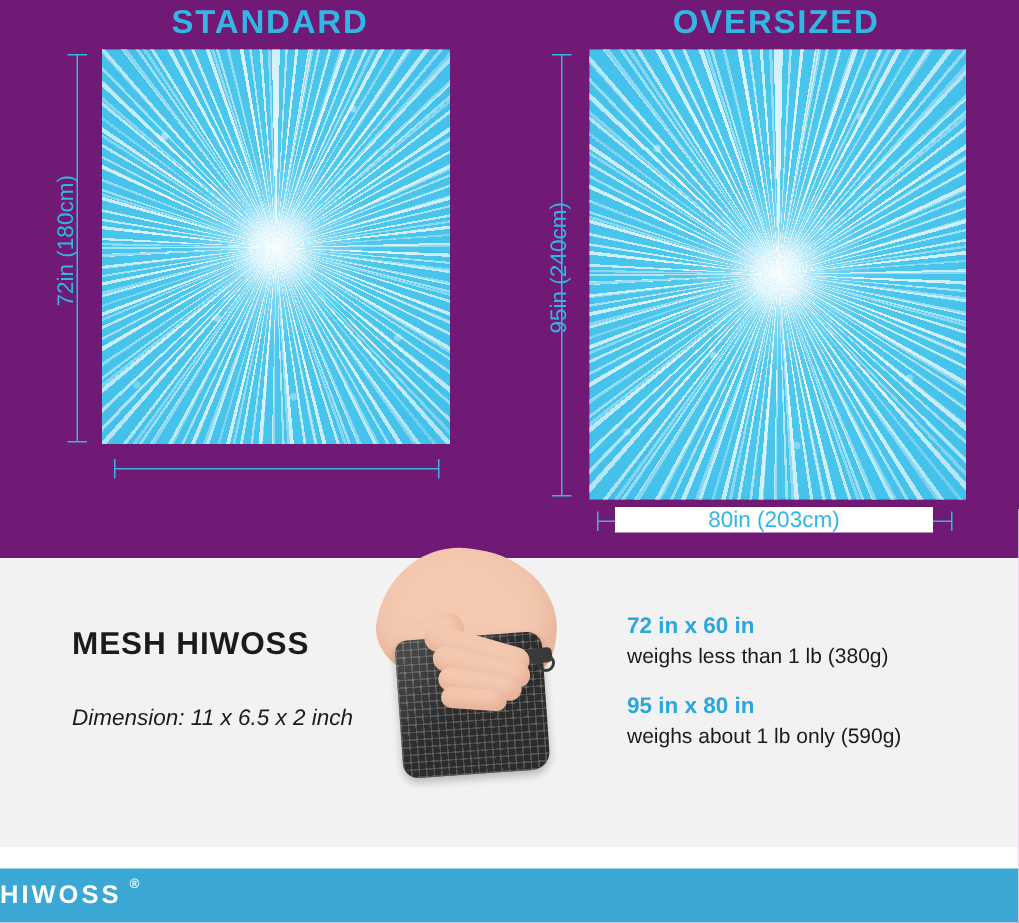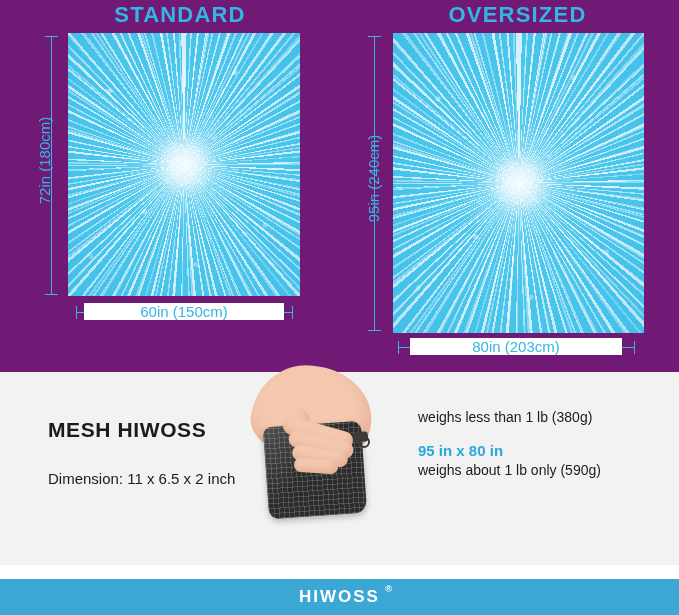--- a/index.html
+++ b/index.html
@@ -193,20 +193,21 @@
     font-weight: bold;
     letter-spacing: 0.6px;
     color: #1b1b1b;
     line-height: 25px;
   }
   .pouch-dimension {
     position: absolute;
     left: 48px; top: 98px;
     font-size: 15px;
     color: #1b1b1b;
+    font-style: italic;
   }
 
   
   .pouch-art {
     position: absolute;
     left: 240px; top: -6px;
     width: 170px; height: 150px;
   }
   .hand {
     position: absolute;
@@ -298,21 +299,21 @@
     background: #ffffff;
   }
   .brandbar {
     position: absolute;
     left: 0; top: 14px;
     width: 679px;
     height: 36px;
     background: #3aa7d4;
     display: flex;
     align-items: center;
-    justify-content: center;
+    justify-content: flex-start;
   }
   .brand {
     color: #ffffff;
     font-size: 17px;
     font-weight: bold;
     letter-spacing: 2px;
     position: relative;
   }
   .brand .reg {
     position: absolute;
@@ -349,21 +350,20 @@
     </div>
 
     <div class="dim-v" id="std-vline"></div>
     <div class="cap-h" id="std-vcap-top"></div>
     <div class="cap-h" id="std-vcap-bot"></div>
     <div class="dim-label-v" id="std-vlabel">72in (180cm)</div>
 
     <div class="dim-h" id="std-hline"></div>
     <div class="cap-v" id="std-hcap-l"></div>
     <div class="cap-v" id="std-hcap-r"></div>
-    <div class="dim-label-h" id="std-hlabel">60in (150cm)</div>
 
     <div class="dim-v" id="ovr-vline"></div>
     <div class="cap-h" id="ovr-vcap-top"></div>
     <div class="cap-h" id="ovr-vcap-bot"></div>
     <div class="dim-label-v" id="ovr-vlabel">95in (240cm)</div>
 
     <div class="dim-h" id="ovr-hline"></div>
     <div class="cap-v" id="ovr-hcap-l"></div>
     <div class="cap-v" id="ovr-hcap-r"></div>
     <div class="dim-label-h" id="ovr-hlabel">80in (203cm)</div>
@@ -385,20 +385,21 @@
       <div class="pouch-tab"></div>
       <div class="pouch-strap"></div>
       <div class="finger f1"></div>
       <div class="finger f2"></div>
       <div class="finger f3"></div>
       <div class="finger f4"></div>
     </div>
 
     <div class="weights">
       <div class="weight-block">
+        <div class="weight-title">72 in x 60 in</div>
         <div class="weight-sub">weighs less than 1 lb (380g)</div>
       </div>
       <div class="weight-block">
         <div class="weight-title">95 in x 80 in</div>
         <div class="weight-sub">weighs about 1 lb only (590g)</div>
       </div>
     </div>
   </div>
 
   <div class="bottom">

